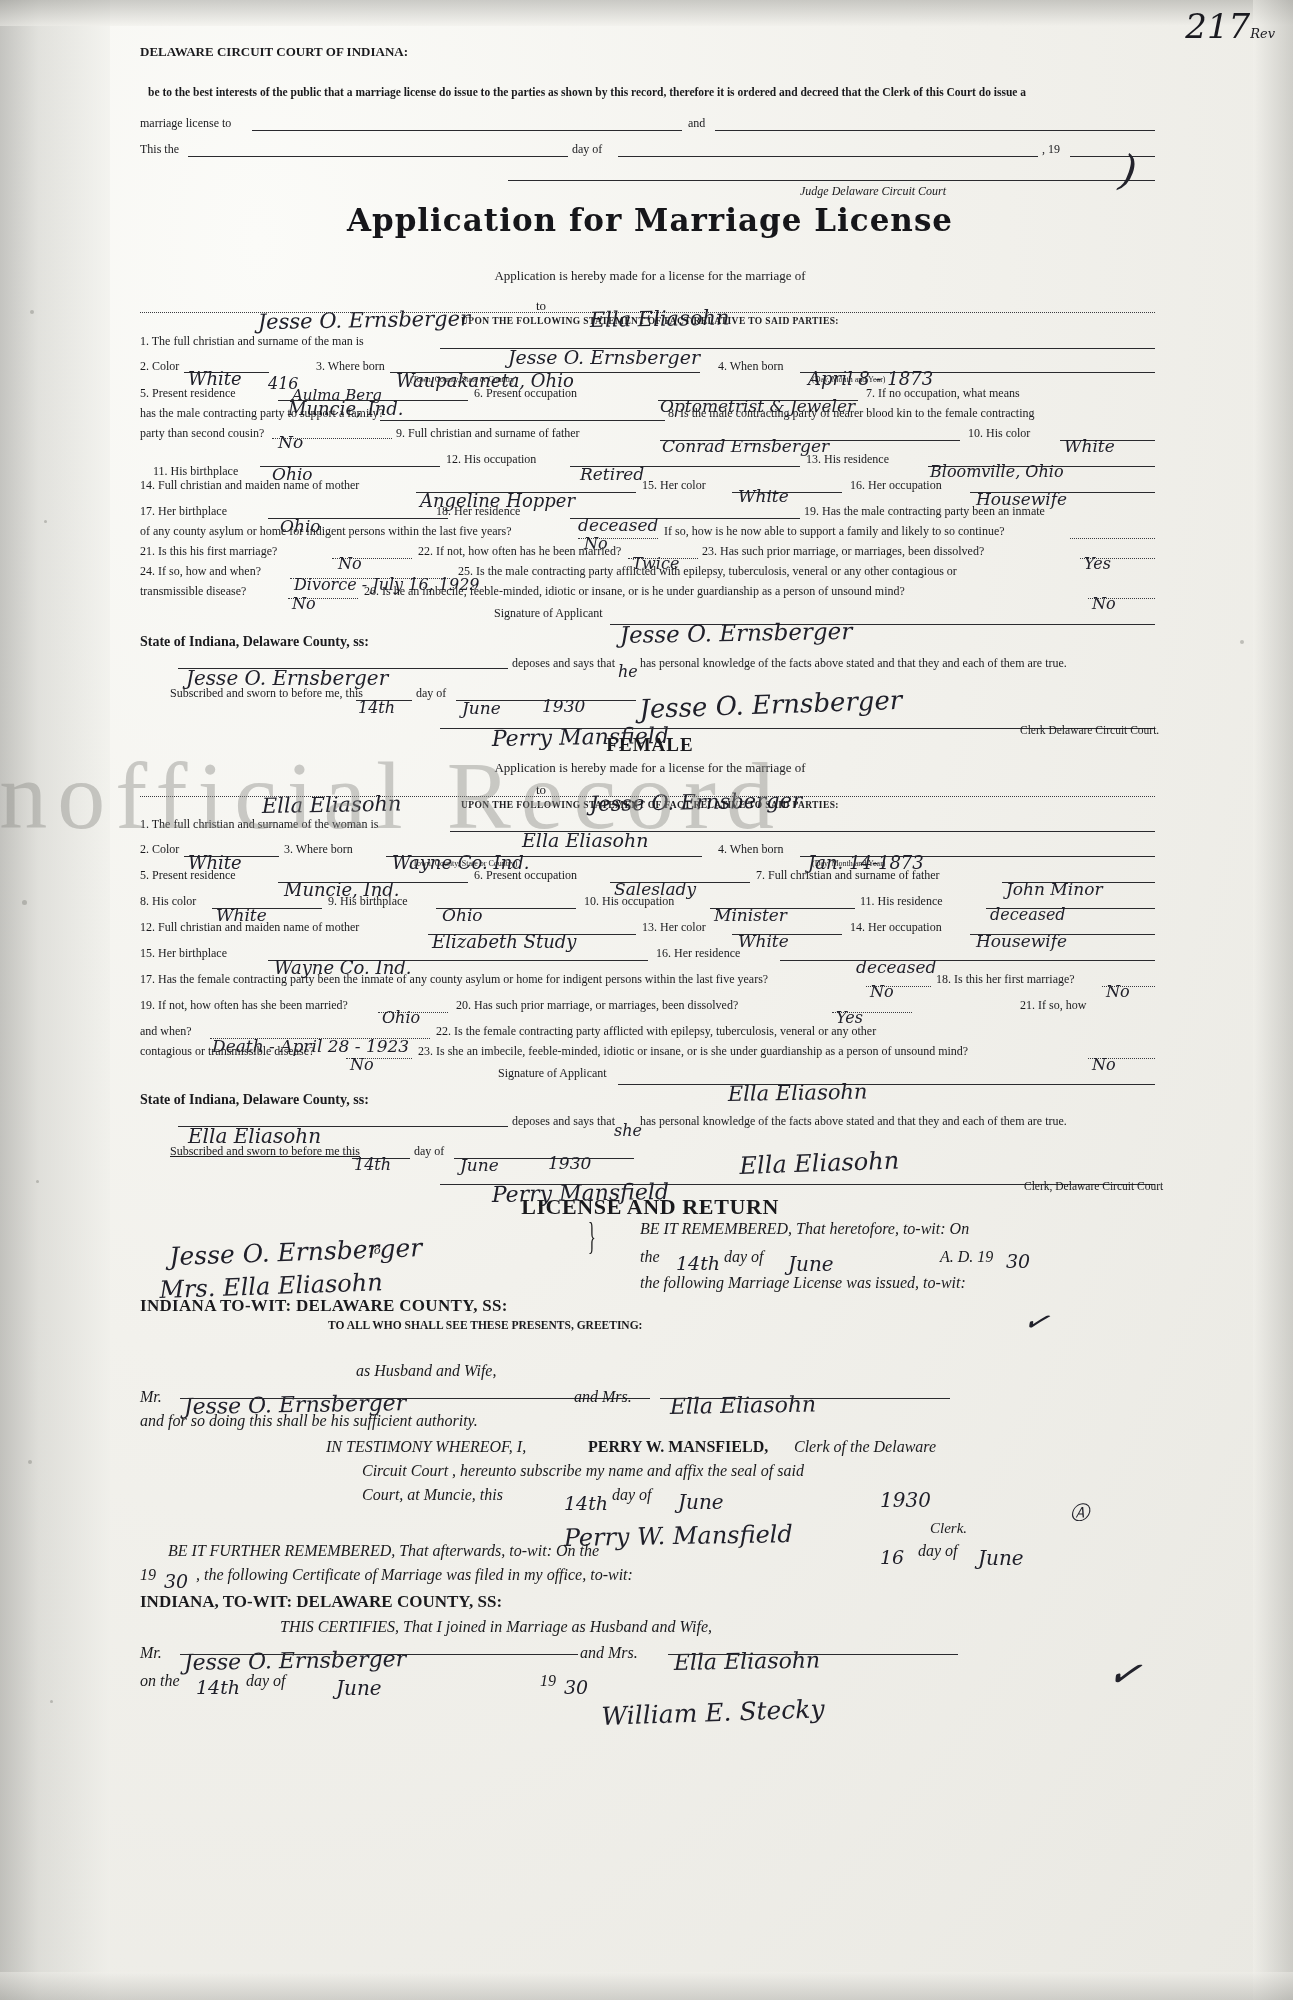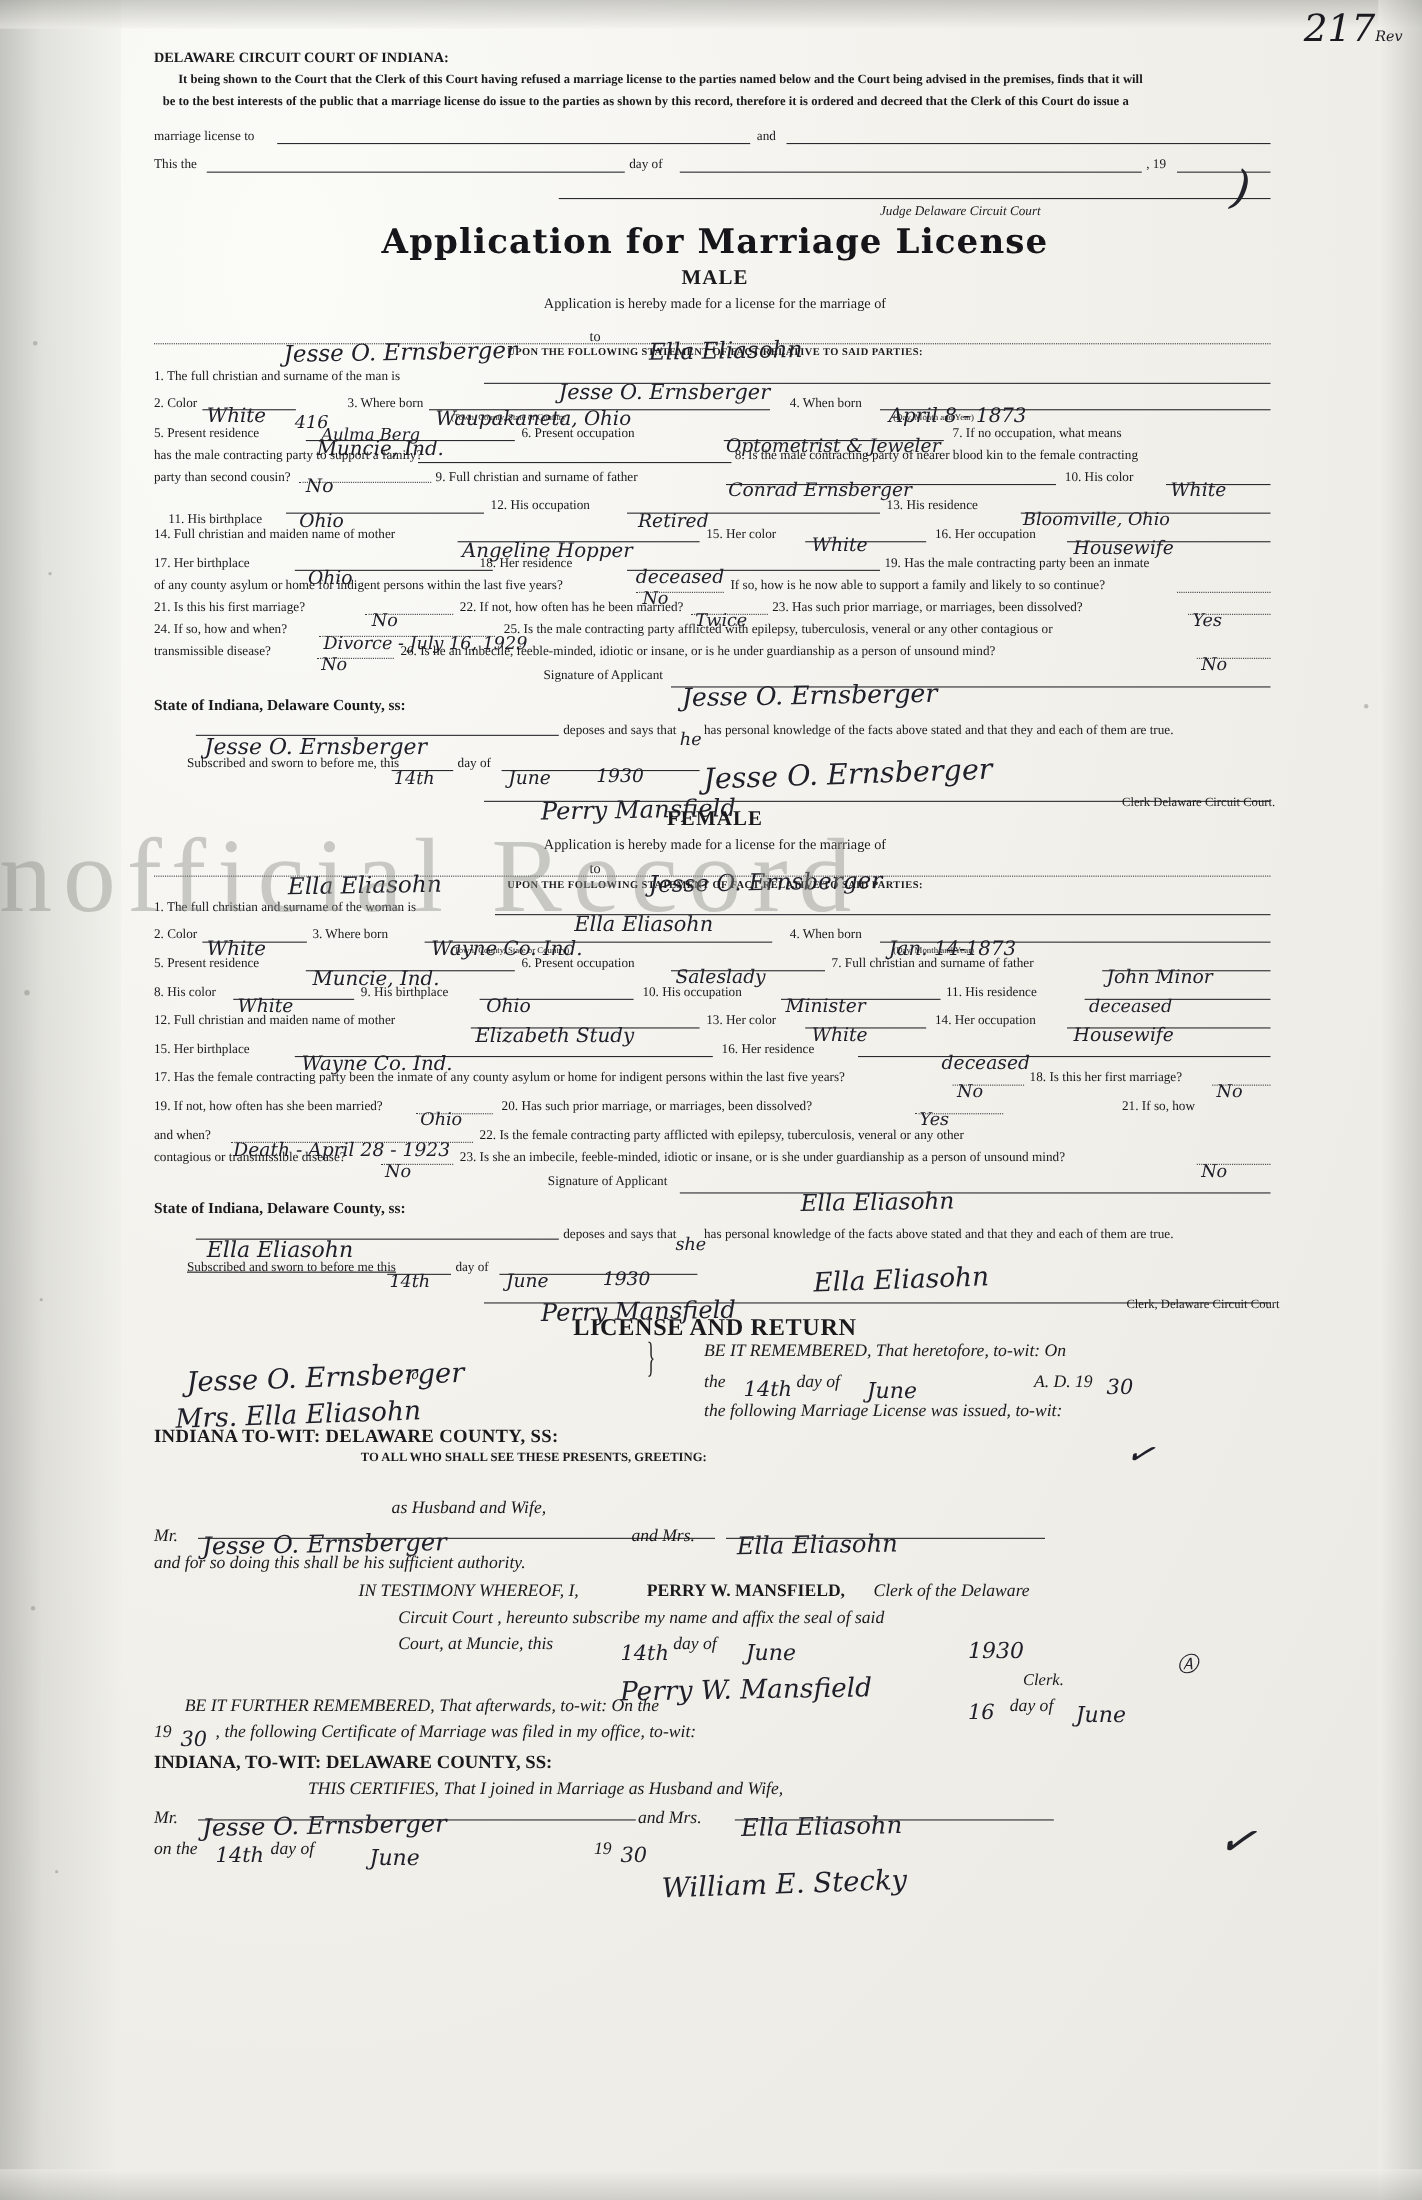--- a/index.html
+++ b/index.html
@@ -104,41 +104,39 @@
   <div class="speckle" style="left:50px;top:1700px;width:3px;height:3px;"></div>
   <div class="speckle" style="left:1240px;top:640px;width:4px;height:4px;"></div>
 
   <div class="pagenum">
     <span>217</span><small>Rev</small>
   </div>
 
   <div class="doc">
 
     <div class="p pb" style="left:0;top:10px;font-size:13px;">DELAWARE CIRCUIT COURT OF INDIANA:</div>
-    <div class="p pb" style="left:22px;top:32px;font-size:11.5px;">It being shown to the Court that the Clerk of this Court having refused a marriage license to the parties named below and the Court being advised in the premises, finds that it will</div>
     <div class="p pb" style="left:8px;top:52px;font-size:11.5px;">be to the best interests of the public that a  marriage  license  do issue to the  parties  as shown  by  this record, therefore  it is ordered  and  decreed that the Clerk of this Court do issue a</div>
 
     <div class="p" style="left:0;top:82px;font-size:12px;">marriage license to</div>
     <div class="rule" style="left:112px;top:96px;width:430px;"></div>
     <div class="p" style="left:548px;top:82px;font-size:12px;">and</div>
     <div class="rule" style="left:575px;top:96px;width:440px;"></div>
 
     <div class="p" style="left:0;top:108px;font-size:12px;">This the</div>
     <div class="rule" style="left:48px;top:122px;width:380px;"></div>
     <div class="p" style="left:432px;top:108px;font-size:12px;">day of</div>
     <div class="rule" style="left:478px;top:122px;width:420px;"></div>
     <div class="p" style="left:902px;top:108px;font-size:12px;">, 19</div>
     <div class="rule" style="left:930px;top:122px;width:85px;"></div>
 
     <div class="rule" style="left:368px;top:146px;width:647px;"></div>
     <div class="p pi" style="left:660px;top:150px;font-size:12px;">Judge Delaware Circuit Court</div>
     <div class="scribble" style="left:980px;top:112px;font-size:42px;transform:rotate(8deg);">)</div>
 
     <div class="title-goth" style="top:168px;font-size:31px;">Application for Marriage License</div>
-    <div class="ctr p pb" style="top:208px;font-size:19px;letter-spacing:1px;">MALE</div>
     <div class="ctr p" style="top:234px;font-size:13px;">Application is hereby made for a license for the marriage of</div>
 
     <div class="dots" style="left:0;top:278px;width:1015px;"></div>
     <div class="h" style="left:118px;top:276px;font-size:21px;transform:rotate(-1deg);">Jesse O. Ernsberger</div>
     <div class="p" style="left:396px;top:264px;font-size:13px;">to</div>
     <div class="h" style="left:450px;top:274px;font-size:21px;transform:rotate(-1deg);">Ella Eliasohn</div>
     <div class="ctr p pb" style="top:282px;font-size:9.5px;letter-spacing:.4px;">UPON THE FOLLOWING STATEMENT OF FACT RELATIVE TO SAID PARTIES:</div>
 
     <div class="p" style="left:0;top:300px;font-size:12px;">1.   The full christian and surname of the man is</div>
     <div class="rule" style="left:300px;top:314px;width:715px;"></div>

